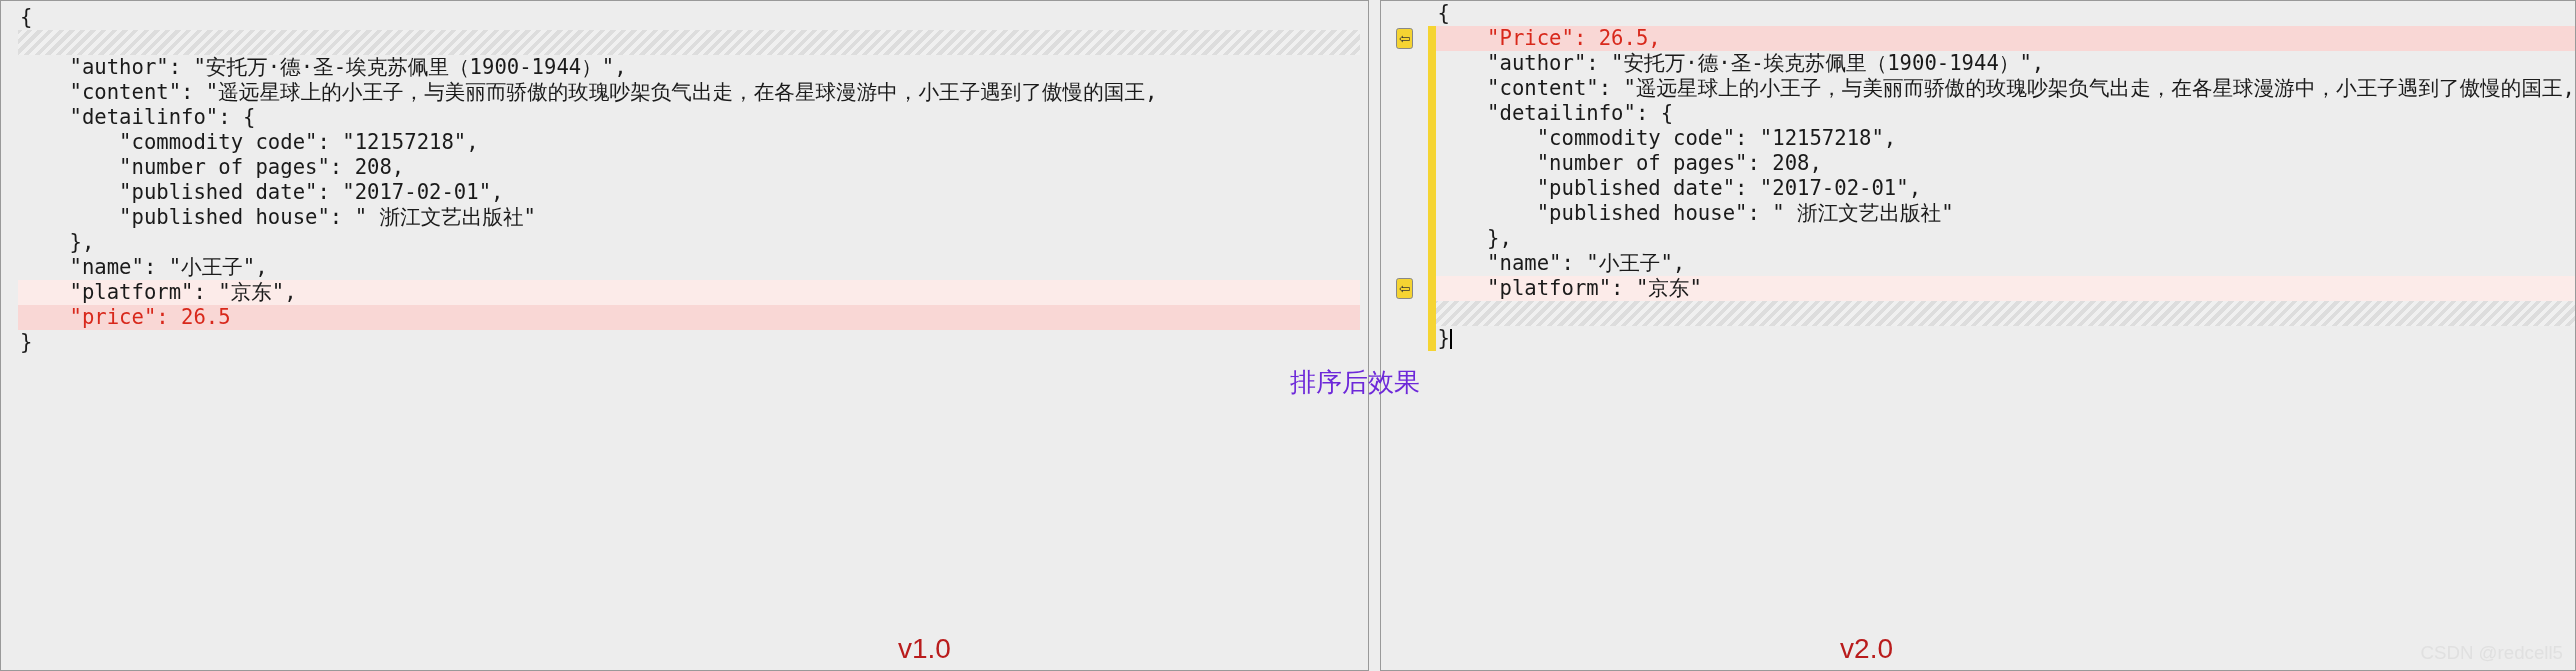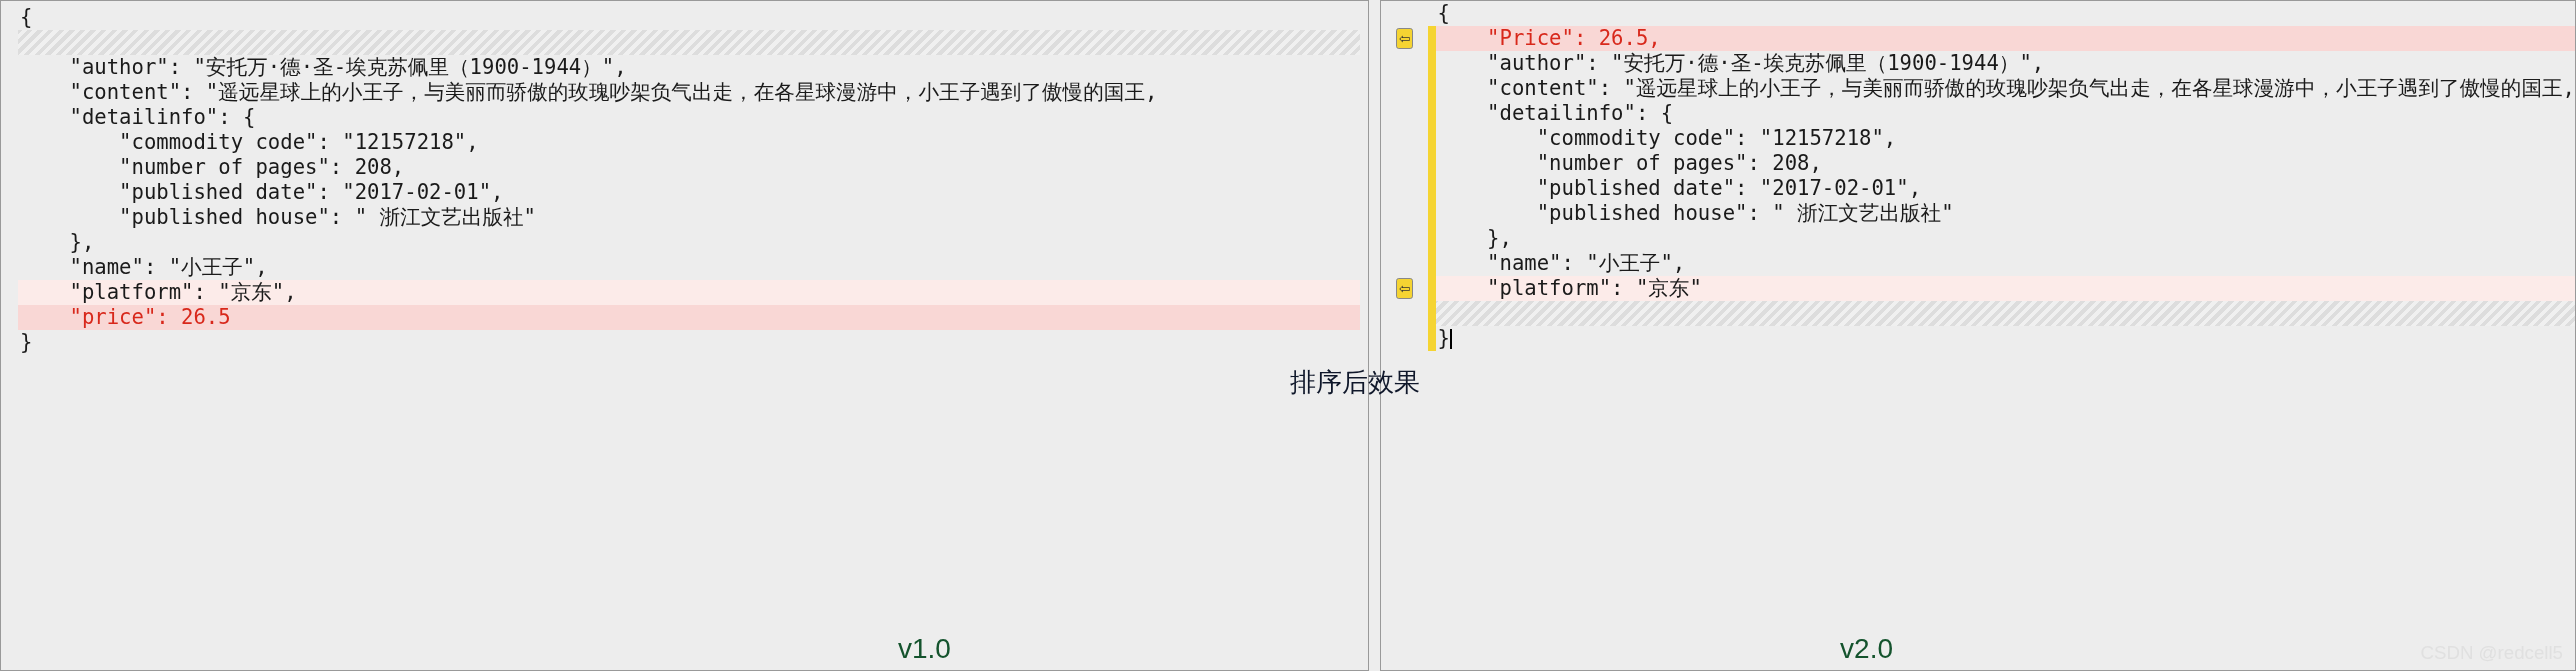--- a/index.html
+++ b/index.html
@@ -86,27 +86,27 @@
     .cursor-mark {
       display: inline-block;
       width: 1.9px;
       height: 20.6px;
       background: #000;
       vertical-align: middle;
     }
     .version-label {
       position: absolute;
       bottom: 4.7px;
-      color: #14532d;
+      color: #b91c1c;
       font-size: 28px;
       font-family: Arial, sans-serif;
     }
     .caption-label {
       position: absolute;
-      color: #0f172a;
+      color: #6d28d9;
       font-size: 26px;
       font-family: "Microsoft YaHei", Arial, sans-serif;
     }
     .watermark {
       position: absolute;
       bottom: 7.5px;
       right: 13px;
       color: #e0e0e0;
       font-size: 18.7px;
       font-family: Arial, sans-serif;

